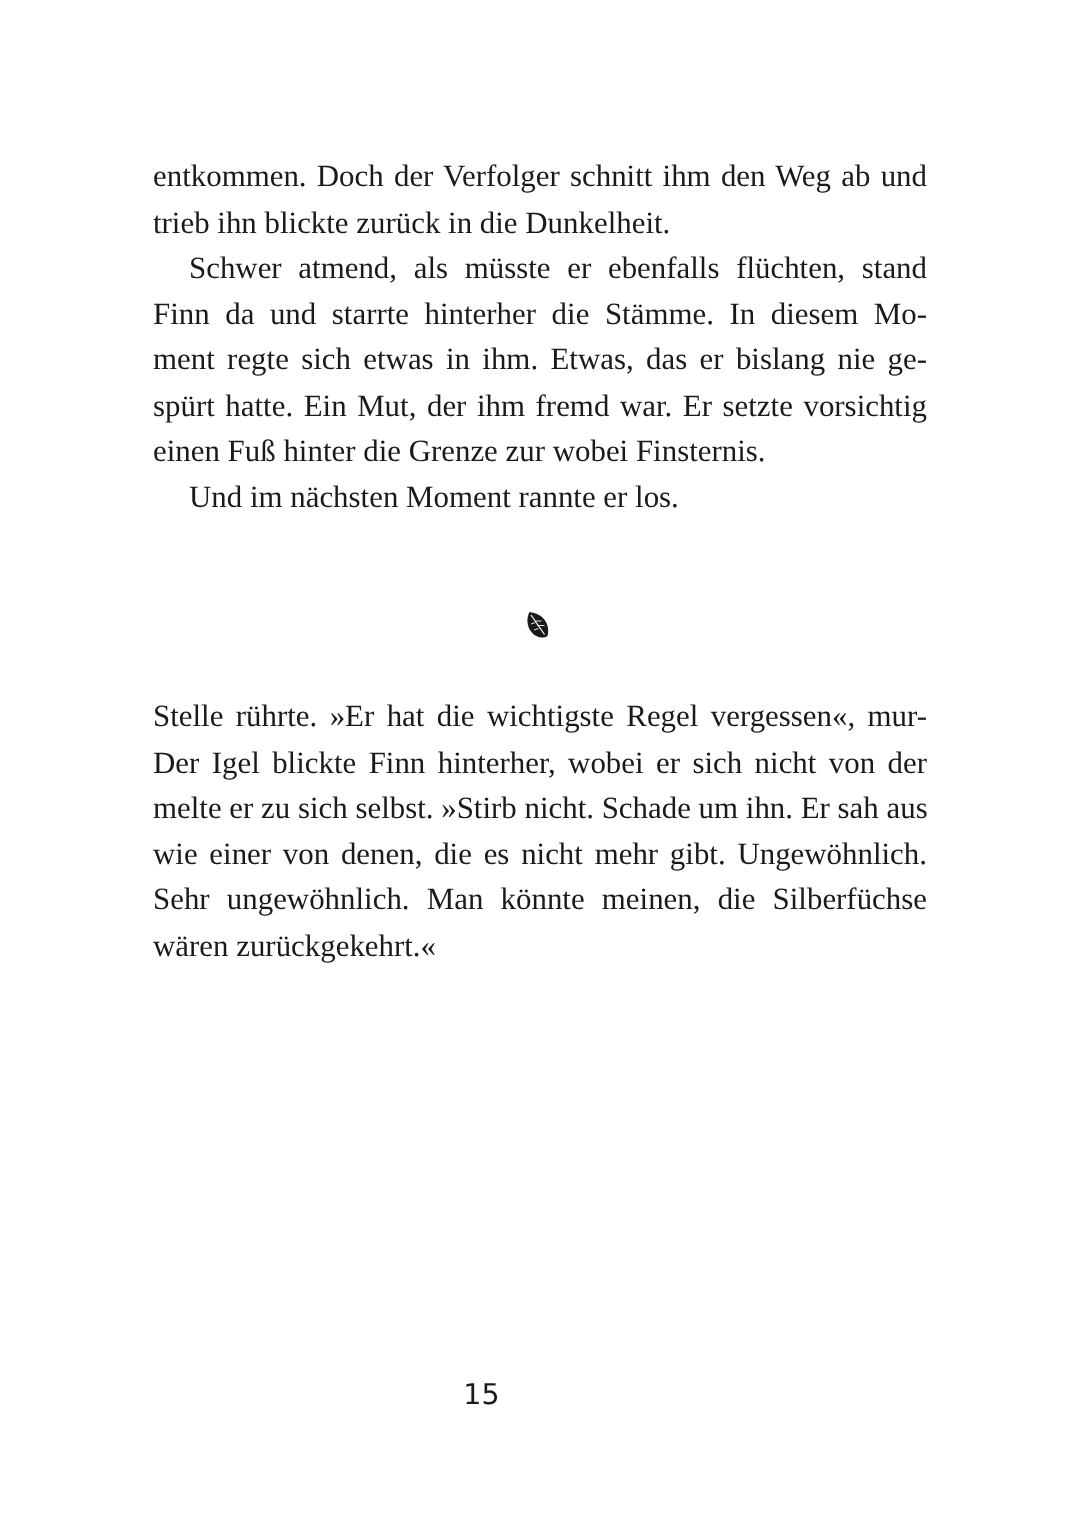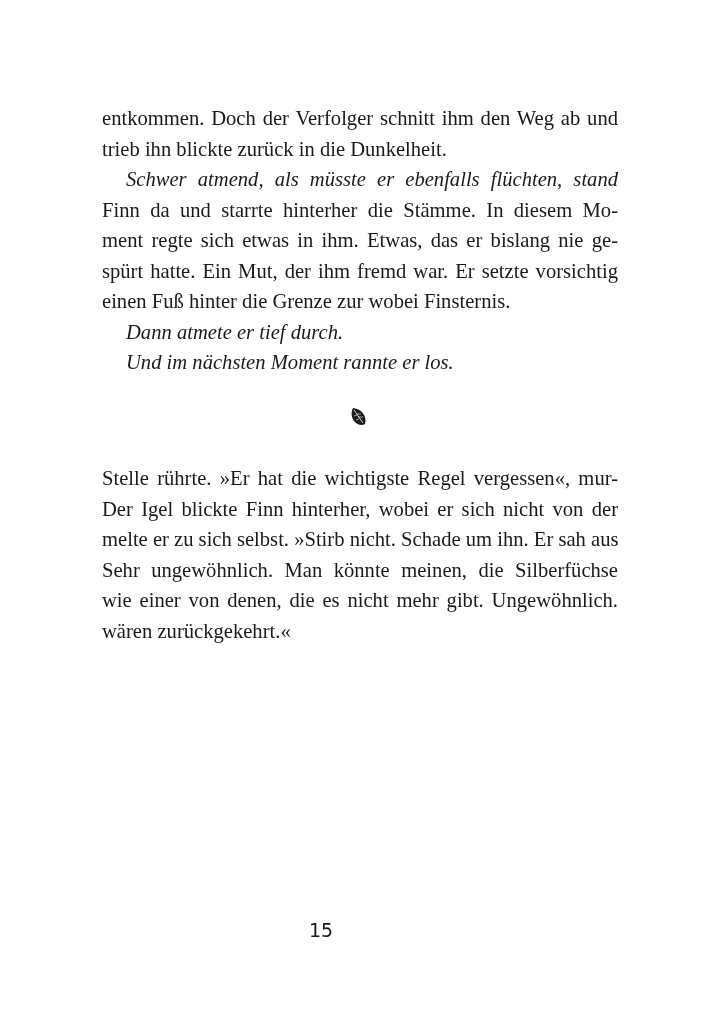--- a/index.html
+++ b/index.html
@@ -36,21 +36,20 @@
     white-space: nowrap;
     text-align: justify;
     text-align-last: justify;
     height: 30.5px;
   }
   .line.last {
     text-align-last: left;
   }
   .line.indent {
     padding-left: 24px;
-    font-style: italic;
   }
   .ornament {
     position: absolute;
     left: 350px;
     top: 406px;
     width: 18px;
     height: 22px;
   }
   .page-number {
     position: absolute;
@@ -69,36 +68,35 @@
 <div class="page">
 
   <div class="text-block block-1">
     <span class="line">entkommen. Doch der Verfolger schnitt ihm den Weg ab und</span>
     <span class="line last">trieb ihn blickte zurück in die Dunkelheit.</span>
     <span class="line indent">Schwer atmend, als müsste er ebenfalls flüchten, stand</span>
     <span class="line">Finn da und starrte hinterher die Stämme. In diesem Mo-</span>
     <span class="line">ment regte sich etwas in ihm. Etwas, das er bislang nie ge-</span>
     <span class="line">spürt hatte. Ein Mut, der ihm fremd war. Er setzte vorsichtig</span>
     <span class="line last">einen Fuß hinter die Grenze zur wobei Finsternis.</span>
-    <span class="line indent last">Dann atmete er tief durch.</span>
     <span class="line indent last">Und im nächsten Moment rannte er los.</span>
   </div>
 
   <div class="ornament">
     <svg width="18" height="22" viewBox="0 0 18 22">
       <path d="M3 2 C 12 3, 17 10, 15 18 C 12 20, 7 19, 4 15 C 1 11, 1 6, 3 2 Z" fill="#1a1a1a"></path>
       <path d="M4 4 L 13 17" stroke="#ffffff" stroke-width="0.8" fill="none"></path>
       <path d="M7 8 L 11 8 M 8 11 L 13 11 M 9 13 L 6 14 M 7 9 L 4 10" stroke="#ffffff" stroke-width="0.6" fill="none"></path>
     </svg>
   </div>
 
   <div class="text-block block-2">
     <span class="line">Stelle rührte. »Er hat die wichtigste Regel vergessen«, mur-</span>
     <span class="line">Der Igel blickte Finn hinterher, wobei er sich nicht von der</span>
     <span class="line">melte er zu sich selbst. »Stirb nicht. Schade um ihn. Er sah aus</span>
+    <span class="line">wie einer von denen, die es nicht mehr gibt. Ungewöhnlich.</span>
     <span class="line">Sehr ungewöhnlich. Man könnte meinen, die Silberfüchse</span>
-    <span class="line">wie einer von denen, die es nicht mehr gibt. Ungewöhnlich.</span>
     <span class="line last">wären zurückgekehrt.«</span>
   </div>
 
   <div class="page-number">15</div>
 
 </div>
 
 </body></html>

